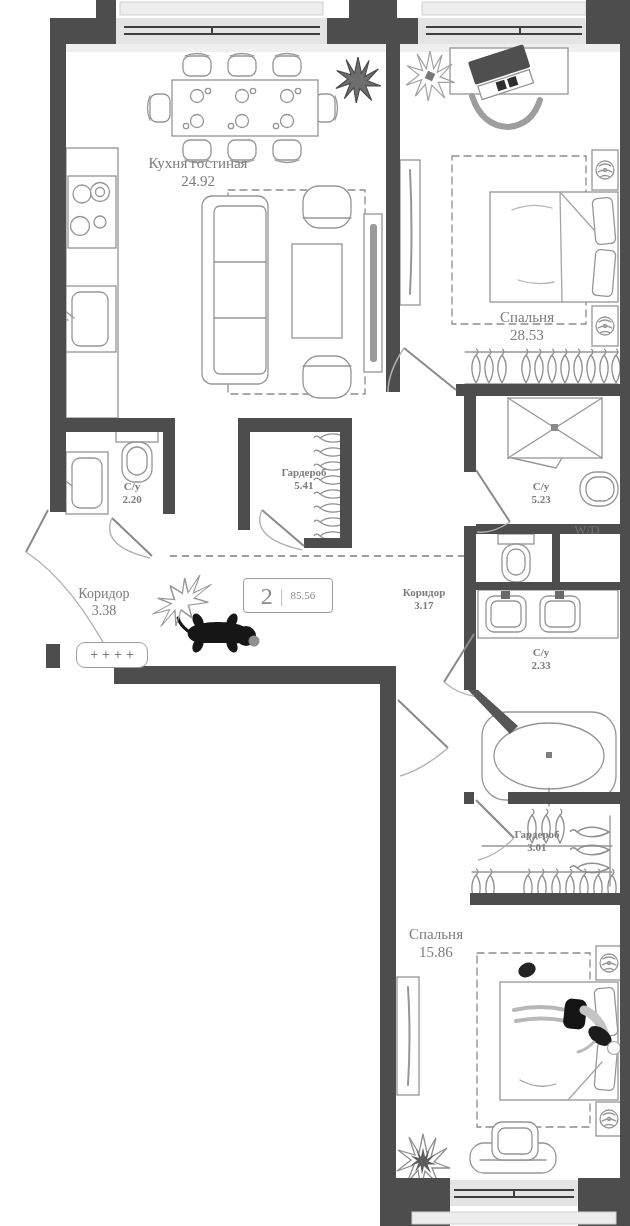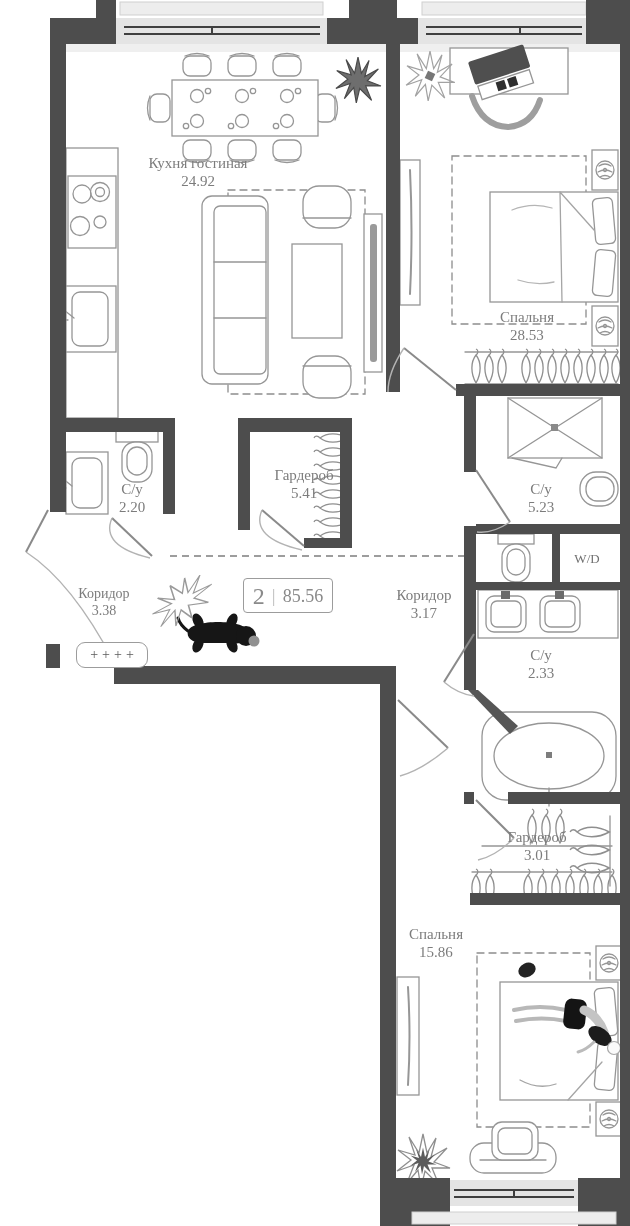--- a/index.html
+++ b/index.html
@@ -2,31 +2,31 @@
 <html><head>
 <meta charset="utf-8">
 <style>
   html,body{margin:0;padding:0;background:#ffffff;}
   .plan{position:relative;width:630px;height:1226px;background:#fff;overflow:hidden;
         font-family:"Liberation Serif",serif;margin-left:20px;}
   .plan svg{position:absolute;left:0;top:0;width:630px;height:1226px;}
   .rlabel{position:absolute;transform:translateX(-50%);text-align:center;color:#7c7c7c;
           line-height:1.22;white-space:nowrap;}
   .rlabel span{display:block;}
-  .lg{font-size:15px;} .md{font-size:14px;} .sm{font-size:15px;}
+  .lg{font-size:15px;} .md{font-size:14px;} .sm{font-size:11px;font-weight:bold;}
   .badge{position:absolute;left:223px;top:578px;width:88px;height:33px;border:1.5px solid #9c9c9c;
          border-radius:4px;background:#fff;display:flex;align-items:center;justify-content:center;
          gap:7px;}
   .bnum{font-size:24px;color:#8a8a8a;line-height:1;}
   .bdiv{font-size:19px;color:#bdbdbd;font-weight:200;line-height:1;}
-  .barea{font-size:18px;color:#8a8a8a;line-height:1;}
+  .barea{font-size:11px;color:#8a8a8a;line-height:1;}
   .shoes{position:absolute;left:56px;top:642px;width:66px;height:24px;border:1.5px solid #9c9c9c;
          border-radius:9px;background:#fff;display:flex;align-items:center;justify-content:center;
          font-size:14px;letter-spacing:4px;color:#5a5a5a;padding-left:4px;}
-  .wd{position:absolute;left:567px;top:551px;transform:translateX(-50%);font-size:13px;color:#707070;}
+  .wd{position:absolute;left:567px;top:522px;transform:translateX(-50%);font-size:13px;color:#707070;}
 </style>
 </head>
 <body>
 
 <div class="plan">
 
 <svg viewBox="0 0 630 1226">
   <defs>
     <g id="hang">
           <path d="M0,15 C-5.5,5 -5.5,-6 0,-13 C5.5,-6 5.5,5 0,15 Z M0,-13 C2.5,-15 2.5,-18 0,-19"></path>

